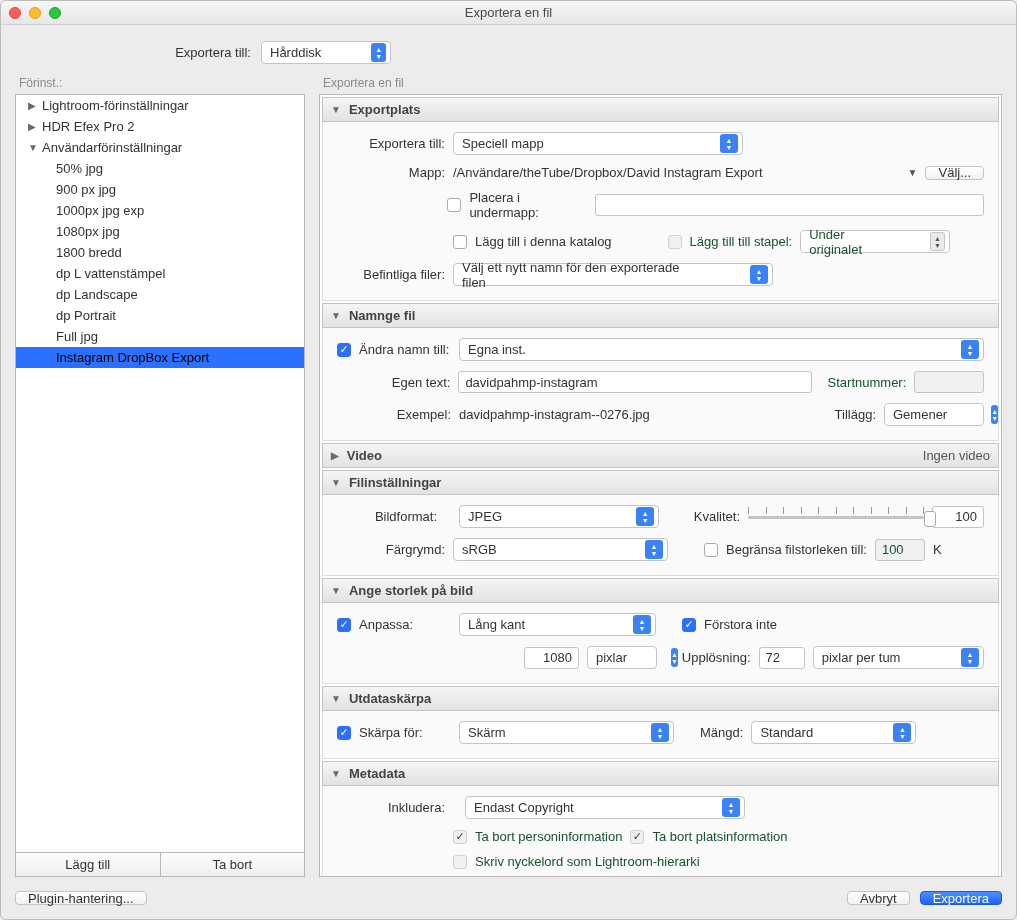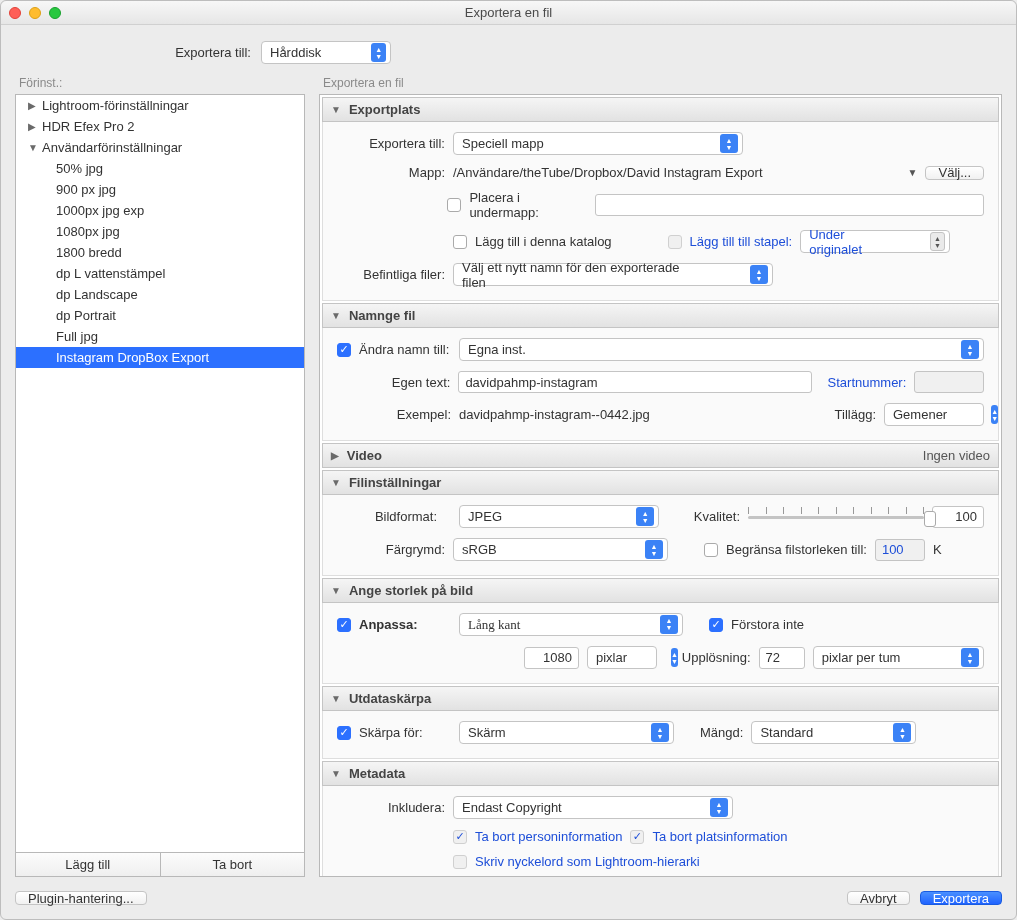--- a/index.html
+++ b/index.html
@@ -99,21 +99,21 @@
   }
   .preset-item {
     padding:3px 6px 3px 12px;
     display:flex;
     align-items:center;
     white-space:nowrap;
     cursor:default;
   }
   .preset-item.indent { padding-left:40px; }
   .preset-item.selected {
-    background:#2c70ff; color:#ffffff;
+    background:#2c70ff; color:#000000;
   }
   .tri {
     display:inline-block; width:10px; font-size:10px; color:#6a6a6a; margin-right:4px;
   }
   .left-buttons {
     display:flex; border:1px solid #b8b8b8; border-top:none;align-items:center;
   }
   .left-buttons button {
     flex:1; background:linear-gradient(#fcfcfc,#efefef); border:none;
     border-right:1px solid #b8b8b8;
@@ -206,21 +206,21 @@
     position:absolute; top:0; left:0; right:0; height:10px;
     display:flex; justify-content:space-between;
   }
   .slider-ticks span {
     width:1px; height:7px; background:#999;
   }
   .slider-thumb {
     position:absolute; top:4px; width:12px; height:16px;
     background:#fff; border:1px solid #aaa; border-radius:3px;
   }
-  .muted { color:#1d4ed8; }
+  .muted { color:#14532d; }
 </style>
 </head>
 <body>
 
 <div class="window">
 
   <div class="titlebar">
     <div class="traffic">
       <span class="red"></span>
       <span class="yellow"></span>
@@ -340,21 +340,21 @@
             </div>
             <div class="form-row">
               <span class="flabel" style="width:114px;">Egen text:</span>
               <span class="text-input" style="width:355px;">davidpahmp-instagram</span>
               <span style="flex:1;"></span>
               <span class="muted">Startnummer:</span>
               <span class="text-input muted" style="width:70px;background:#f0f0f0;"></span>
             </div>
             <div class="form-row">
               <span class="flabel" style="width:114px;">Exempel:</span>
-              <span style="flex:1;">davidpahmp-instagram--0442.jpg</span>
+              <span style="flex:1;">davidpahmp-instagram--0276.jpg</span>
               <span>Tillägg:</span>
               <div class="select" style="width:100px;">
                 <span>Gemener</span>
                 <span class="arrows" style="margin-left:auto;">▲<br>▼</span>
               </div>
             </div>
           </div>
         </div>
 
         <div class="section">
@@ -416,22 +416,22 @@
         <div class="section">
           <div class="section-header">
             <span class="disclosure">▼</span>
             <span>Ange storlek på bild</span>
           </div>
           <div class="section-body">
             <div class="form-row">
               <span class="checkbox checked">
                   <span class="check-mark">✓</span>
                 </span>
-              <span style="width:92px;font-weight:bold;">Anpassa:</span>
-              <div class="select" style="width:224px;font-family:Liberation Serif, serif;">
+              <span style="width:92px;">Anpassa:</span>
+              <div class="select" style="width:197px;">
                 <span>Lång kant</span>
                 <span class="arrows" style="margin-left:auto;">▲<br>▼</span>
               </div>
               <span style="width:10px;"></span>
               <span class="checkbox checked">
                   <span class="check-mark">✓</span>
                 </span>
               <span>Förstora inte</span>
             </div>
             <div class="form-row">
@@ -478,21 +478,21 @@
         </div>
 
         <div class="section">
           <div class="section-header">
             <span class="disclosure">▼</span>
             <span>Metadata</span>
           </div>
           <div class="section-body">
             <div class="form-row">
               <span class="flabel">Inkludera:</span>
-              <div class="select" style="width:280px;">
+              <div class="select" style="width:280px;margin-left:12px;">
                 <span>Endast Copyright</span>
                 <span class="arrows" style="margin-left:auto;">▲<br>▼</span>
               </div>
             </div>
             <div class="form-row">
               <span class="flabel"></span>
               <span class="checkbox disabled">
                   <span class="check-mark muted">✓</span>
                 </span>
               <span class="muted">Ta bort personinformation</span>

